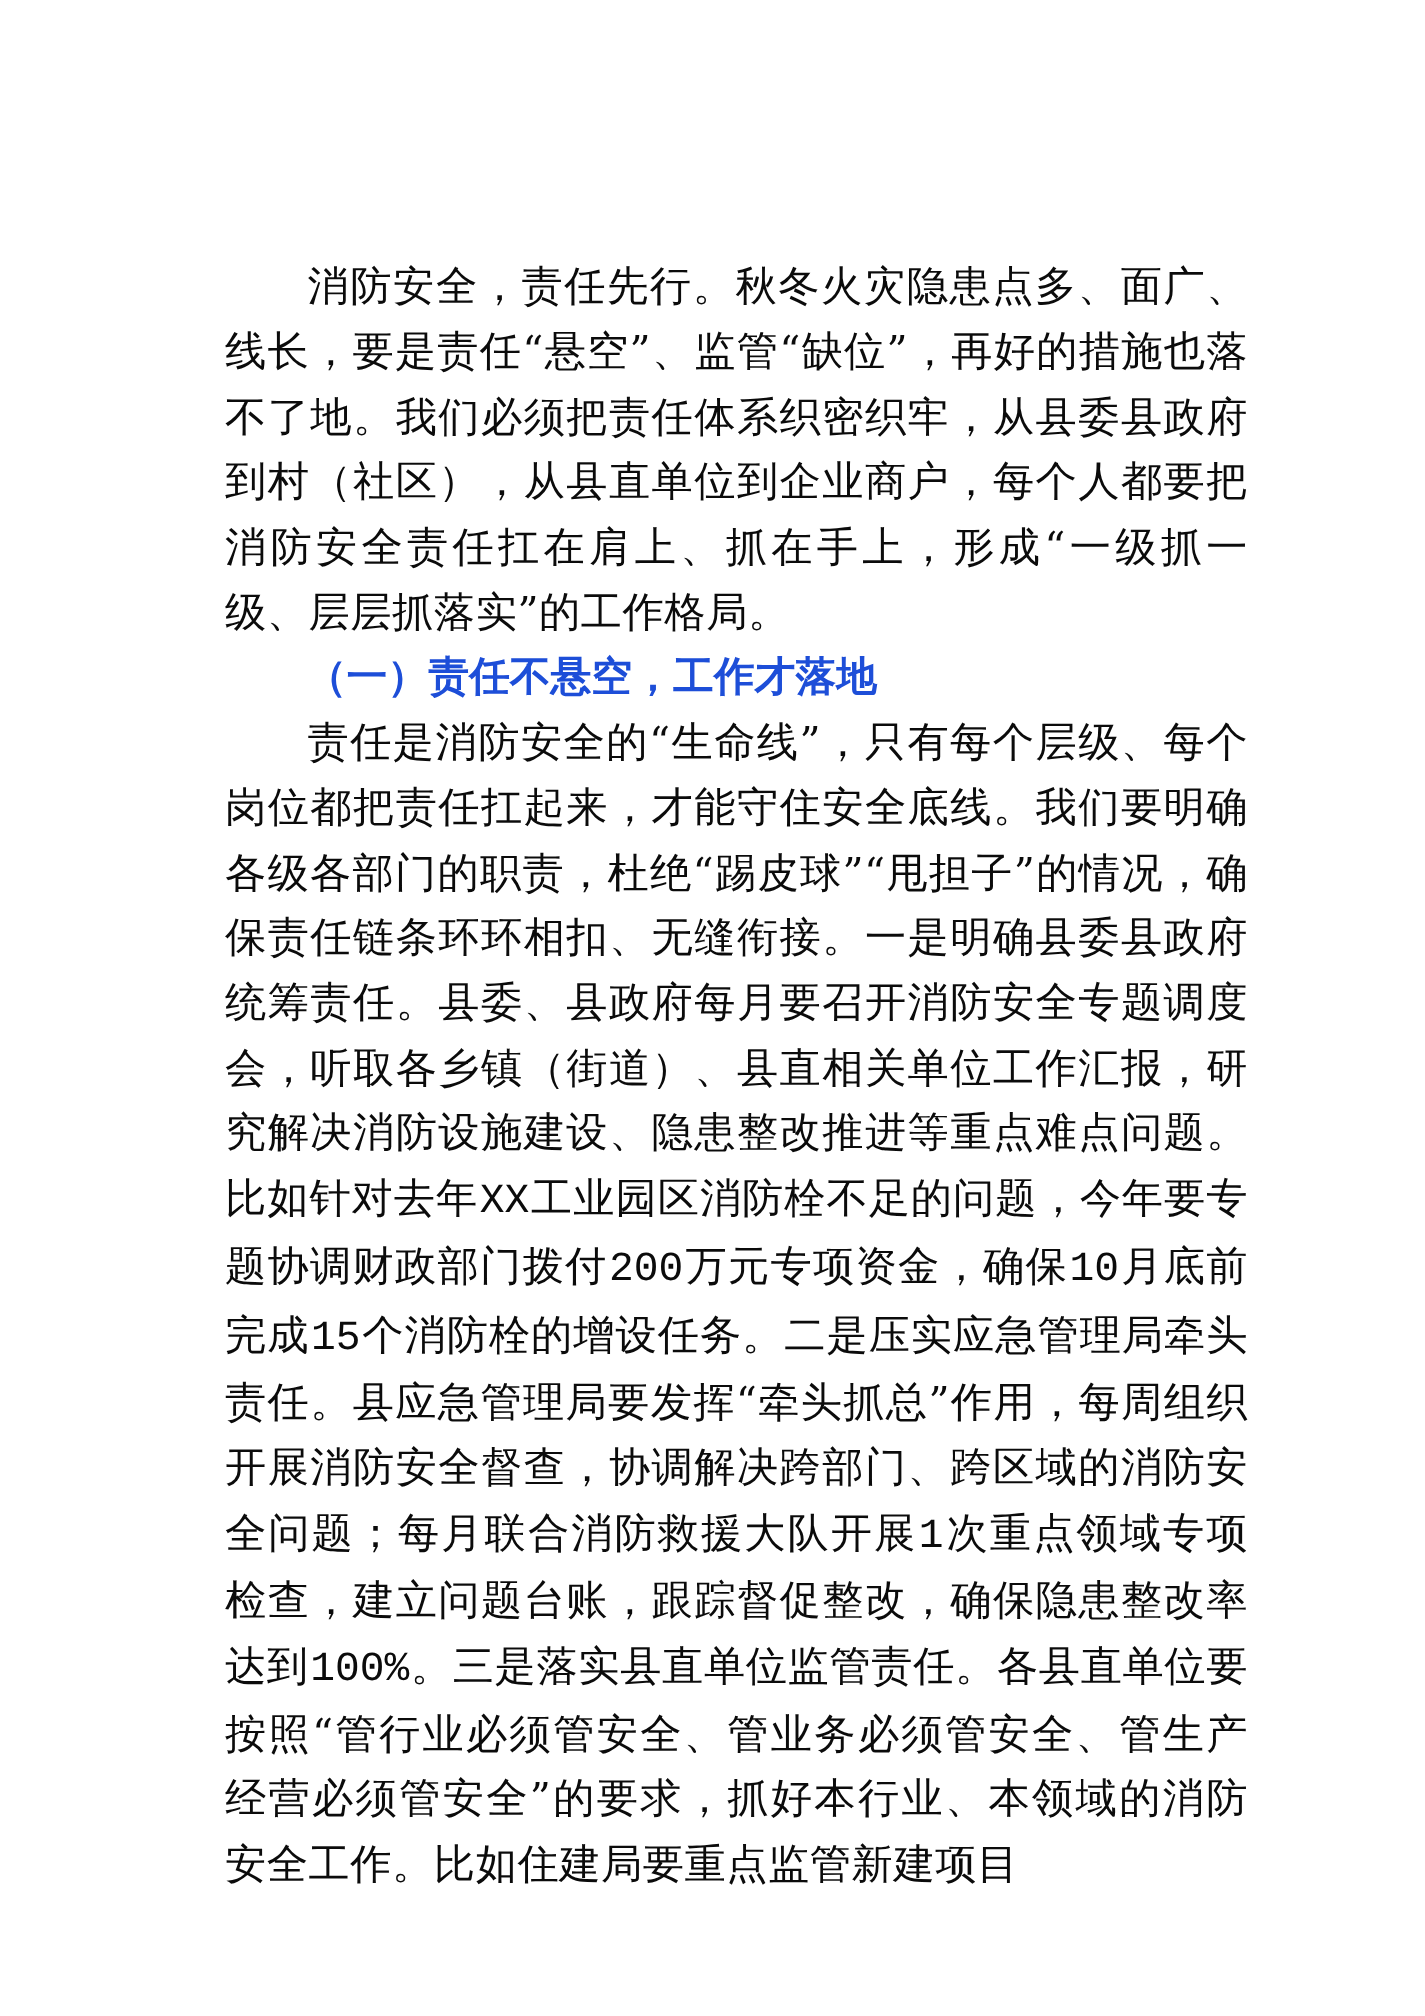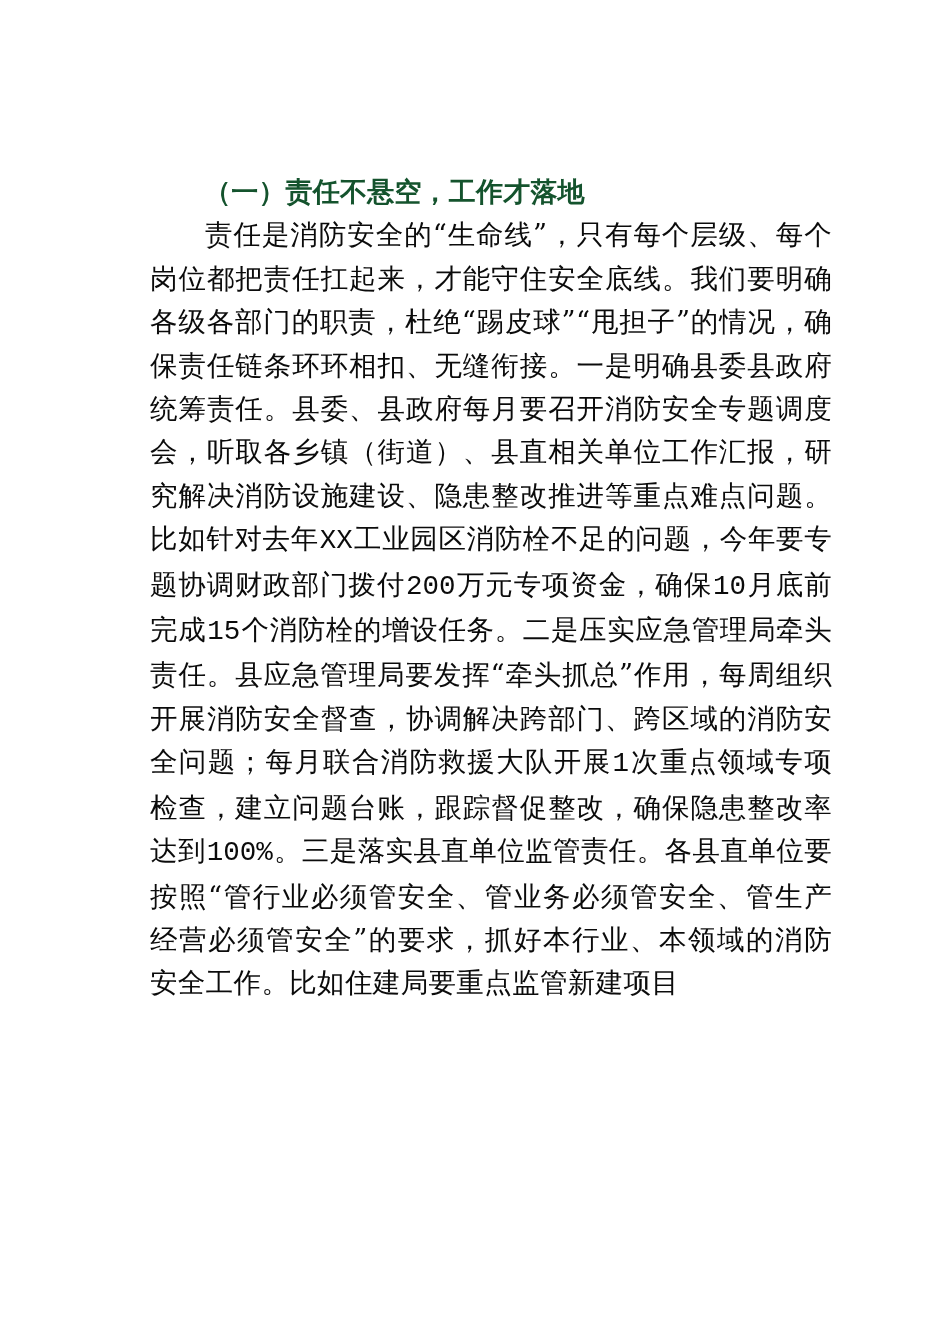--- a/index.html
+++ b/index.html
@@ -44,39 +44,40 @@
     -webkit-font-smoothing: antialiased;
   }
 
   
   p.heading {
     margin: 0;
     padding: 0;
     font-family: "DejaVu Sans", "Liberation Sans", sans-serif;
     font-size: 27px;
     line-height: 43.4px;
-    color: #14532d;
+    color: #1d4ed8;
     text-align: left;
     text-indent: 2em;
     font-weight: 700;
     letter-spacing: 0.2px;
   }
 
   
   .lat {
     font-family: Liberation Mono, monospace;
     letter-spacing: 0;
     padding: 0 1px;
   }
 </style>
 </head>
 <body>
 
 <div class="page">
   <div class="doc-body">
 
+    <p class="para">消防安全，责任先行。秋冬火灾隐患点多、面广、线长，要是责任“悬空”、监管“缺位”，再好的措施也落不了地。我们必须把责任体系织密织牢，从县委县政府到村（社区），从县直单位到企业商户，每个人都要把消防安全责任扛在肩上、抓在手上，形成“一级抓一级、层层抓落实”的工作格局。</p>
 
     <p class="heading">（一）责任不悬空，工作才落地</p>
 
     <p class="para">责任是消防安全的“生命线”，只有每个层级、每个岗位都把责任扛起来，才能守住安全底线。我们要明确各级各部门的职责，杜绝“踢皮球”“甩担子”的情况，确保责任链条环环相扣、无缝衔接。一是明确县委县政府统筹责任。县委、县政府每月要召开消防安全专题调度会，听取各乡镇（街道）、县直相关单位工作汇报，研究解决消防设施建设、隐患整改推进等重点难点问题。比如针对去年<span class="lat">XX</span>工业园区消防栓不足的问题，今年要专题协调财政部门拨付<span class="lat">200</span>万元专项资金，确保<span class="lat">10</span>月底前完成<span class="lat">15</span>个消防栓的增设任务。二是压实应急管理局牵头责任。县应急管理局要发挥“牵头抓总”作用，每周组织开展消防安全督查，协调解决跨部门、跨区域的消防安全问题；每月联合消防救援大队开展<span class="lat">1</span>次重点领域专项检查，建立问题台账，跟踪督促整改，确保隐患整改率达到<span class="lat">100%</span>。三是落实县直单位监管责任。各县直单位要按照“管行业必须管安全、管业务必须管安全、管生产经营必须管安全”的要求，抓好本行业、本领域的消防安全工作。比如住建局要重点监管新建项目</p>
 
   </div>
 </div>
 
 </body></html>

